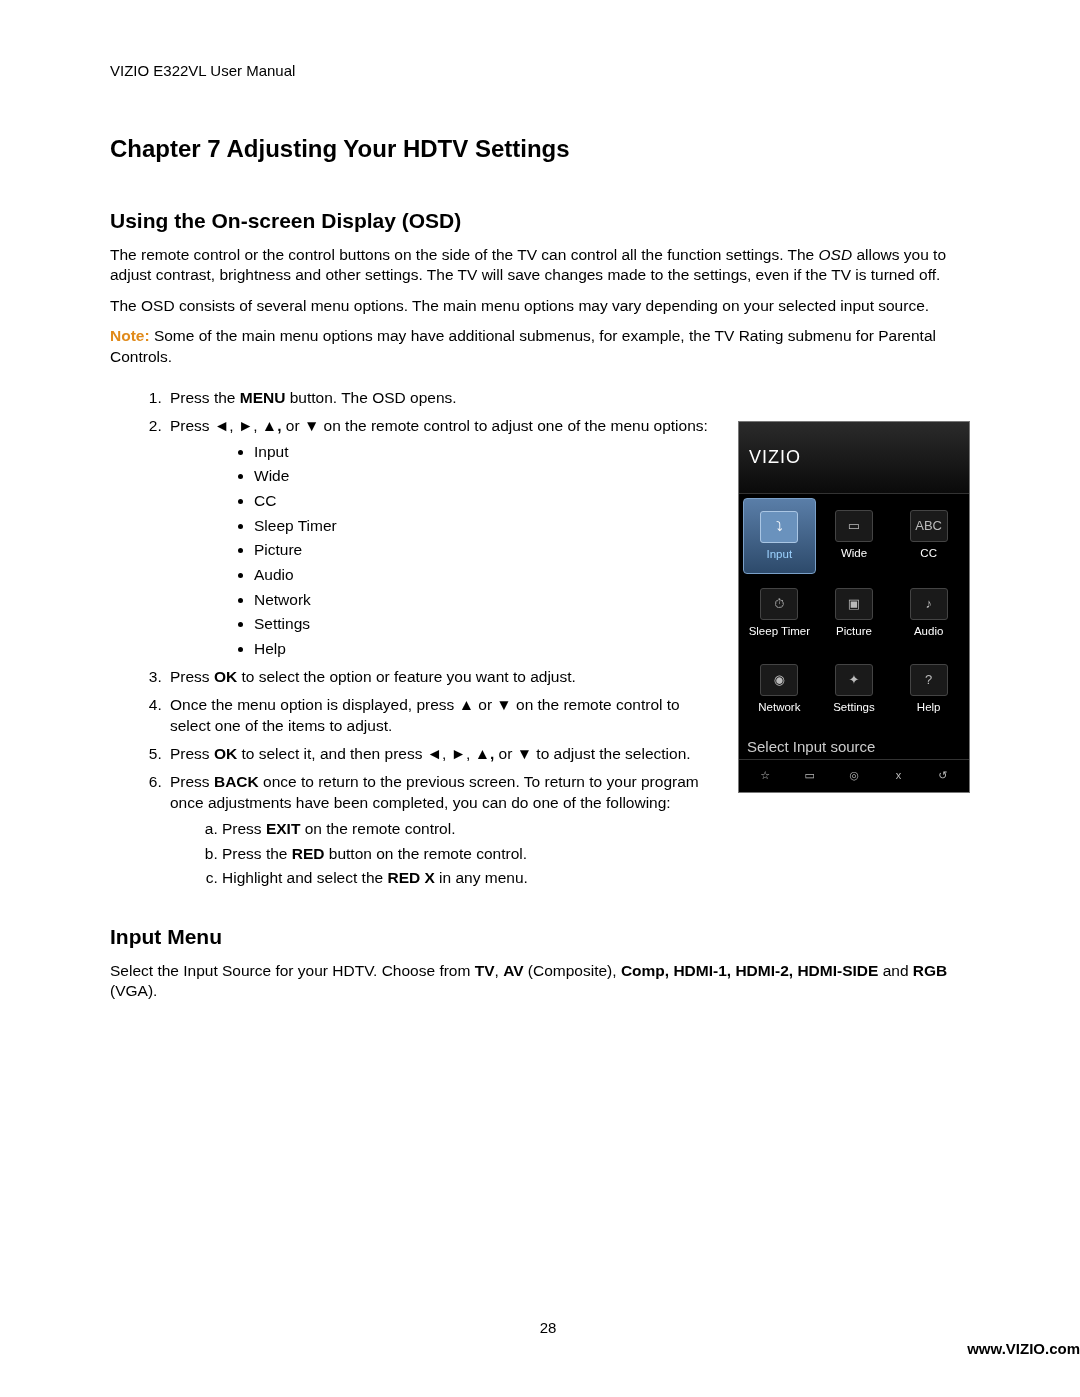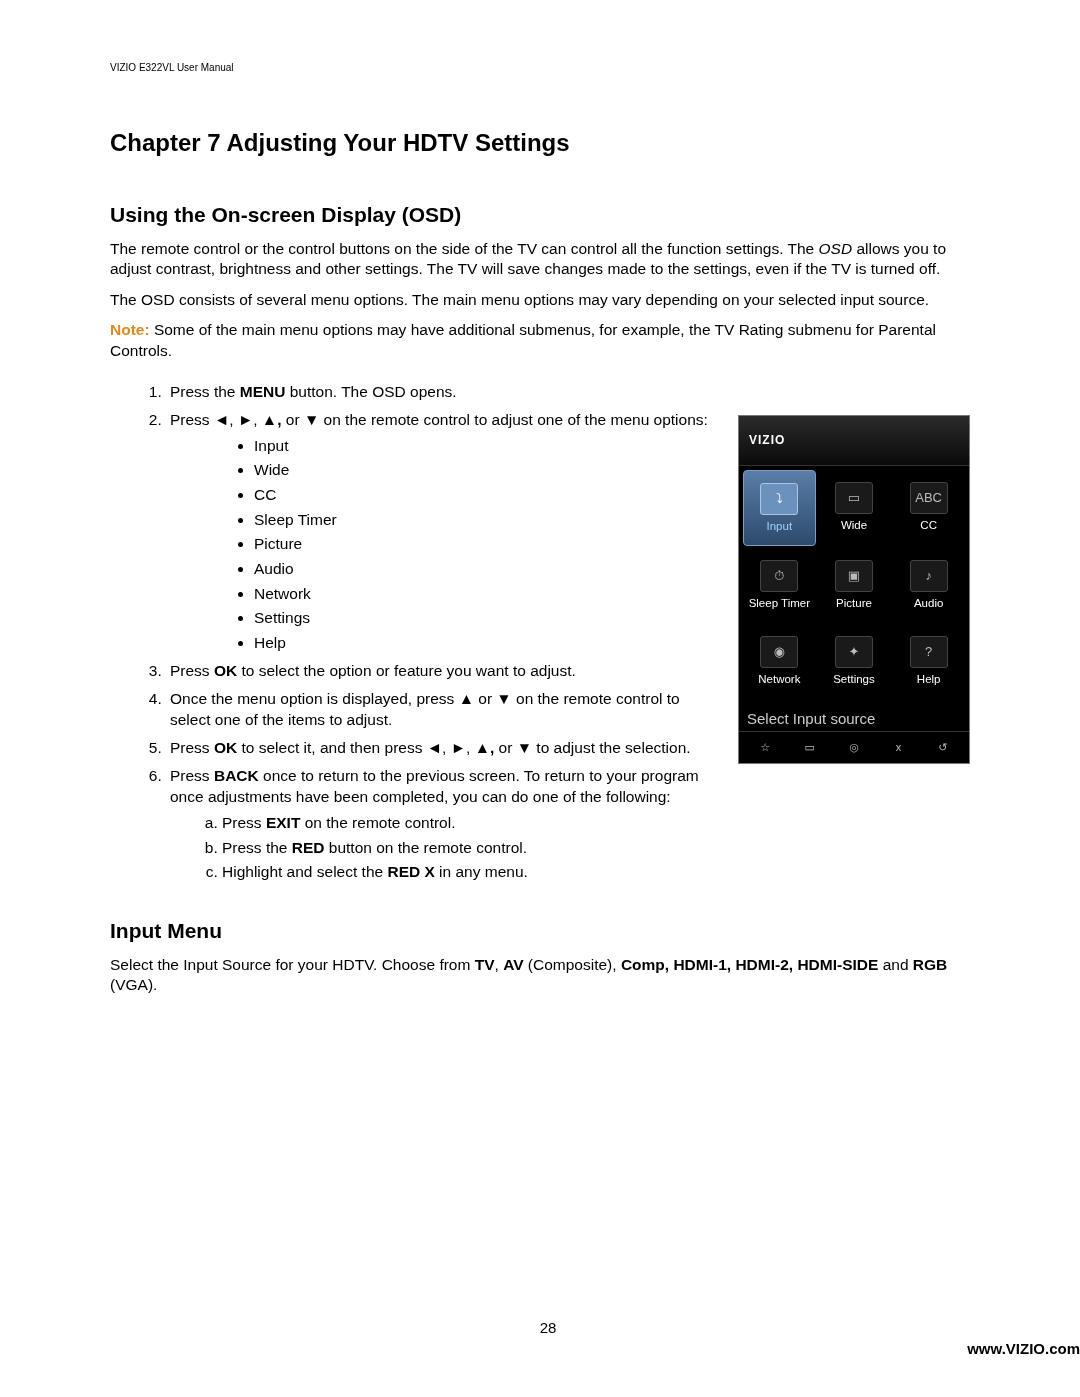--- a/index.html
+++ b/index.html
@@ -5,33 +5,33 @@
   html,body{margin:0;padding:0;background:#fff;}
   .page{
     width:1080px;
     height:1397px;
     box-sizing:border-box;
     padding:62px 110px 40px 110px;
     font-family:Arial, Helvetica, sans-serif;
     color:#000;
     position:relative;
   }
-  .doc-header{font-size:10px;margin-bottom:56px;}
+  .doc-header{font-size:15px;margin-bottom:56px;}
   .chapter-title{font-size:24px;font-weight:bold;margin:0 0 46px 0;}
   h2.section{font-size:21px;font-weight:bold;margin:0 0 12px 0;}
   p.body{font-size:15.5px;line-height:1.32;margin:0 0 10px 0;}
   .note-label{color:#e08a1a;font-weight:bold;}
   .osd-float{float:right;width:232px;margin:6px 0 8px 14px;}
   .osd{
     width:232px;background:#000;border:1px solid #777;
     font-size:12px;color:#fff;box-sizing:border-box;
   }
   .osd-title{
     background:linear-gradient(#2b2b2b,#0a0a0a);
-    padding:16px 10px;font-weight:bold;font-size:12px;letter-spacing:1px;
+    padding:23px 10px;font-weight:normal;font-size:18px;letter-spacing:1px;
     border-bottom:1px solid #333;
   }
   .osd-grid{
     display:grid;grid-template-columns:repeat(3,1fr);
     padding:4px;gap:2px;
   }
   .osd-cell{
     height:74px;display:flex;flex-direction:column;
     align-items:center;justify-content:center;
     border-radius:4px;text-align:center;line-height:1.1;

